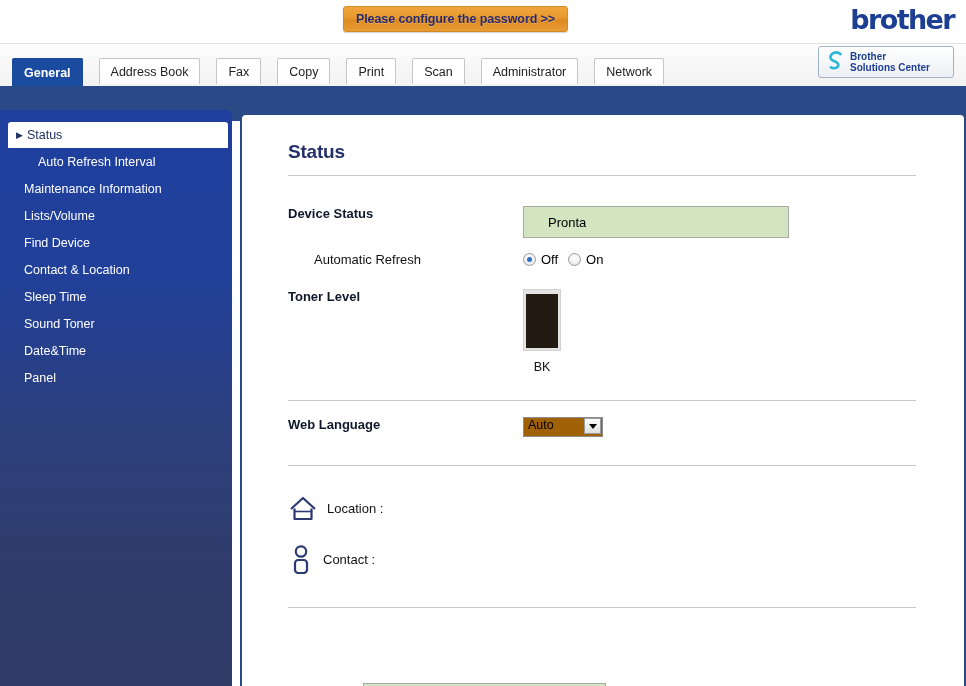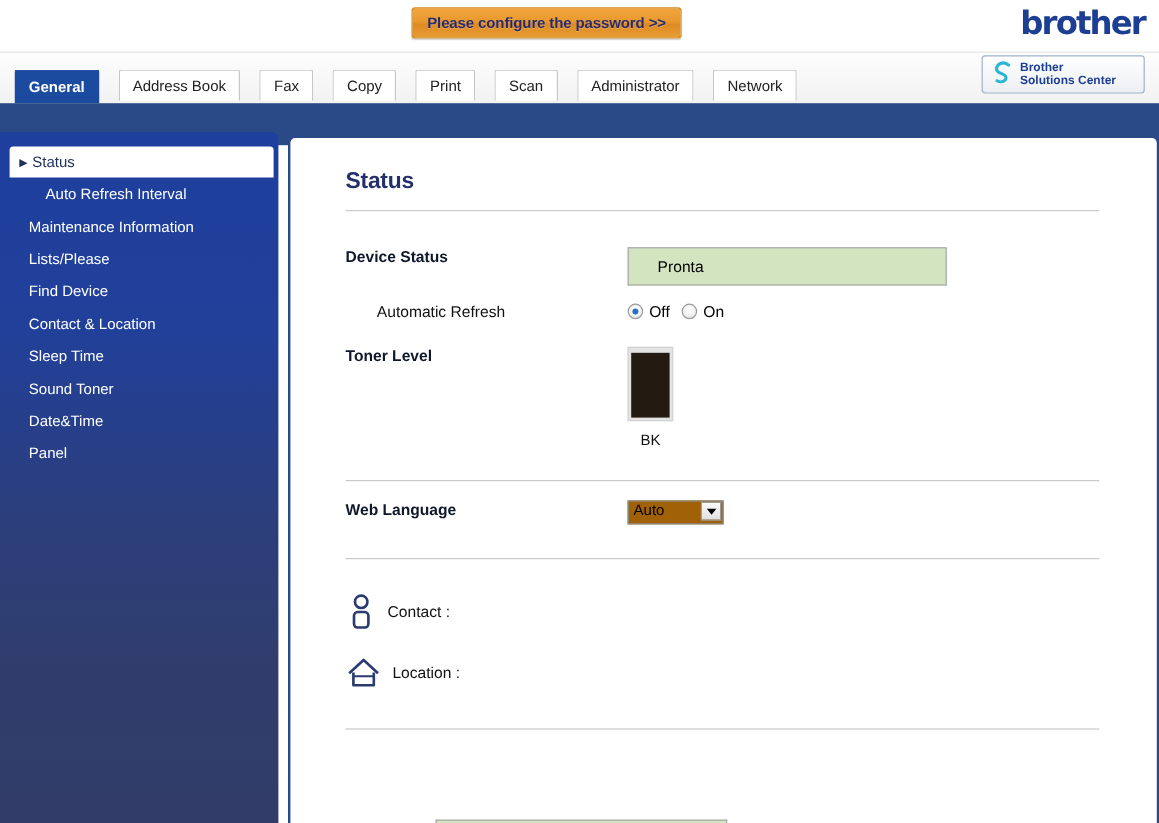--- a/index.html
+++ b/index.html
@@ -381,21 +381,21 @@
 
   <div class="navy-band"></div>
 
   <div class="sidebar" id="sidebar">
       <div class="nav-item active">
         <span class="caret">▶</span>
         <span>Status</span>
       </div>
       <div class="nav-item sub">Auto Refresh Interval</div>
       <div class="nav-item">Maintenance Information</div>
-      <div class="nav-item">Lists/Please</div>
+      <div class="nav-item">Lists/Volume</div>
       <div class="nav-item">Find Device</div>
       <div class="nav-item">Contact &amp; Location</div>
       <div class="nav-item">Sleep Time</div>
       <div class="nav-item">Sound Toner</div>
       <div class="nav-item">Date&amp;Time</div>
       <div class="nav-item">Panel</div>
     </div>
 
   <div class="panel">
     <div class="panel-inner">
@@ -442,34 +442,34 @@
           <span class="select-value">Auto</span>
           <span class="select-arrow"></span>
         </div>
       </div>
 
       <div class="section-rule" style="margin-top:28px;"></div>
 
       <div class="row loc-block">
         <div>
           <div class="loc-line">
-            <svg width="26" height="30" viewBox="0 0 26 30">
-              <circle cx="13" cy="7.5" r="5.2" fill="none" stroke="#2b3a70" stroke-width="2.2"></circle>
-              <rect x="7" y="16" width="12" height="13" rx="3.2" fill="none" stroke="#2b3a70" stroke-width="2.2"></rect>
-            </svg>
-            <span class="loc-text">Contact :</span>
-          </div>
-          <div class="loc-line">
             <svg width="30" height="28" viewBox="0 0 30 28">
               <path d="M3 15 L15 4 L27 15" fill="none" stroke="#2b3a70" stroke-width="2.2" stroke-linejoin="round"></path>
               <path d="M6.5 14.5 V25 H23.5 V14.5" fill="none" stroke="#2b3a70" stroke-width="2.2" stroke-linejoin="round"></path>
               <path d="M7 17.5 H23" fill="none" stroke="#2b3a70" stroke-width="1.6"></path>
             </svg>
             <span class="loc-text">Location :</span>
           </div>
+          <div class="loc-line">
+            <svg width="26" height="30" viewBox="0 0 26 30">
+              <circle cx="13" cy="7.5" r="5.2" fill="none" stroke="#2b3a70" stroke-width="2.2"></circle>
+              <rect x="7" y="16" width="12" height="13" rx="3.2" fill="none" stroke="#2b3a70" stroke-width="2.2"></rect>
+            </svg>
+            <span class="loc-text">Contact :</span>
+          </div>
         </div>
       </div>
 
       <div class="bottom-rule-wrap">
         <div class="section-rule"></div>
       </div>
 
     </div>
   </div>
 

